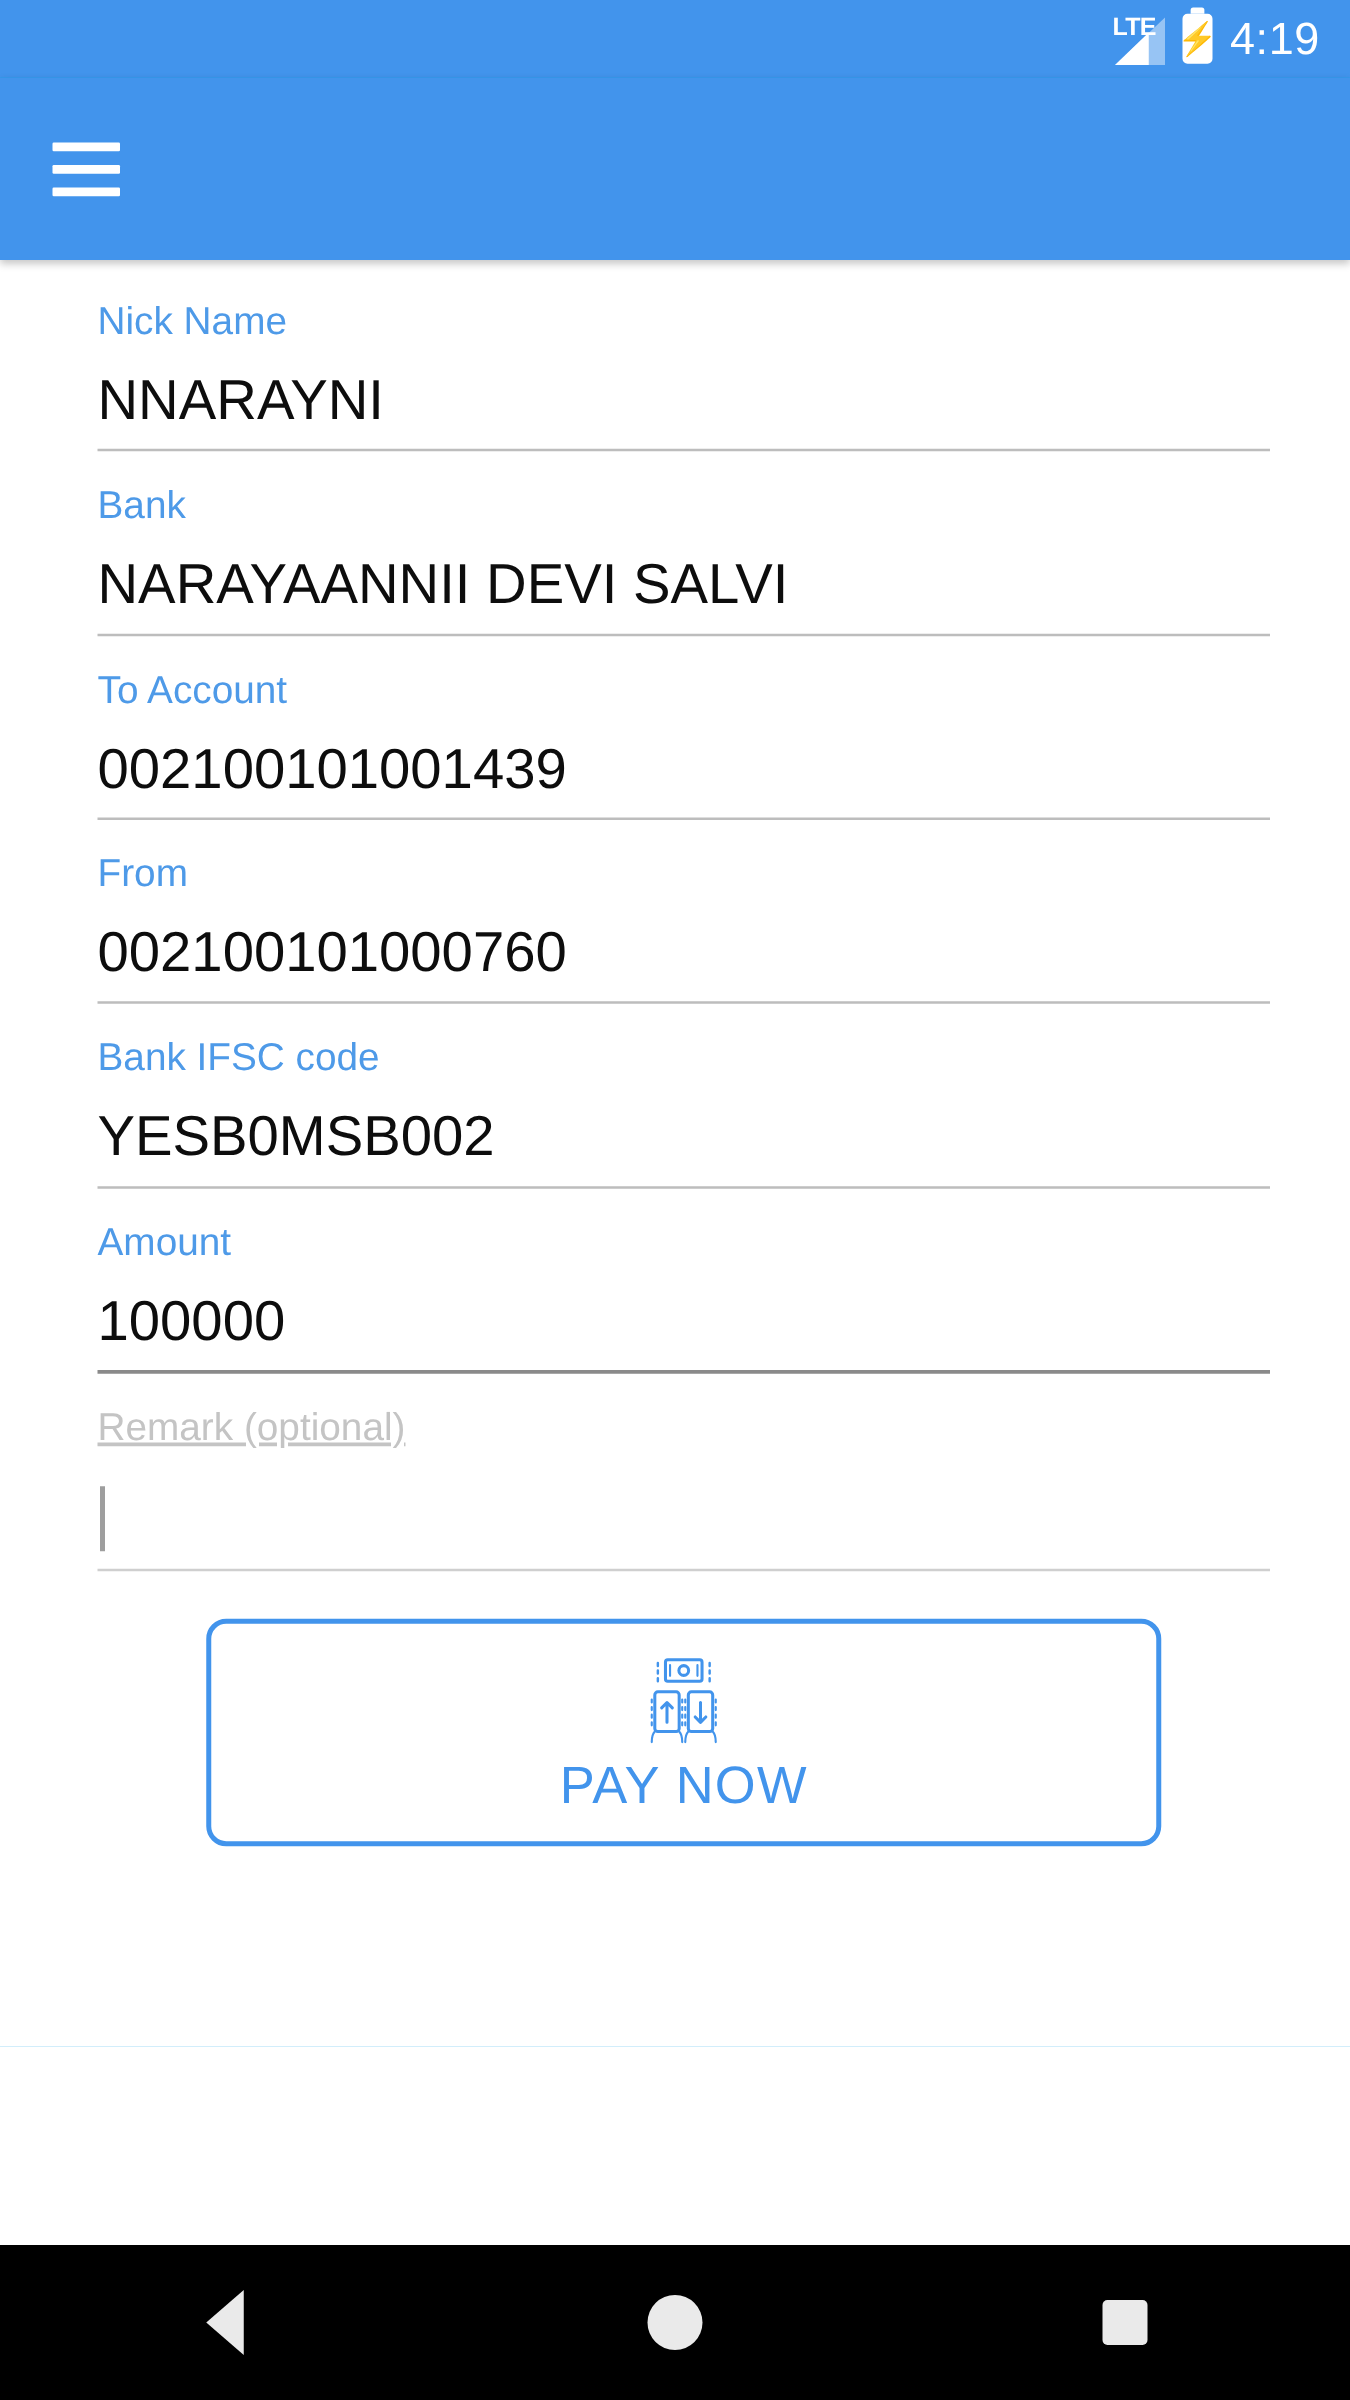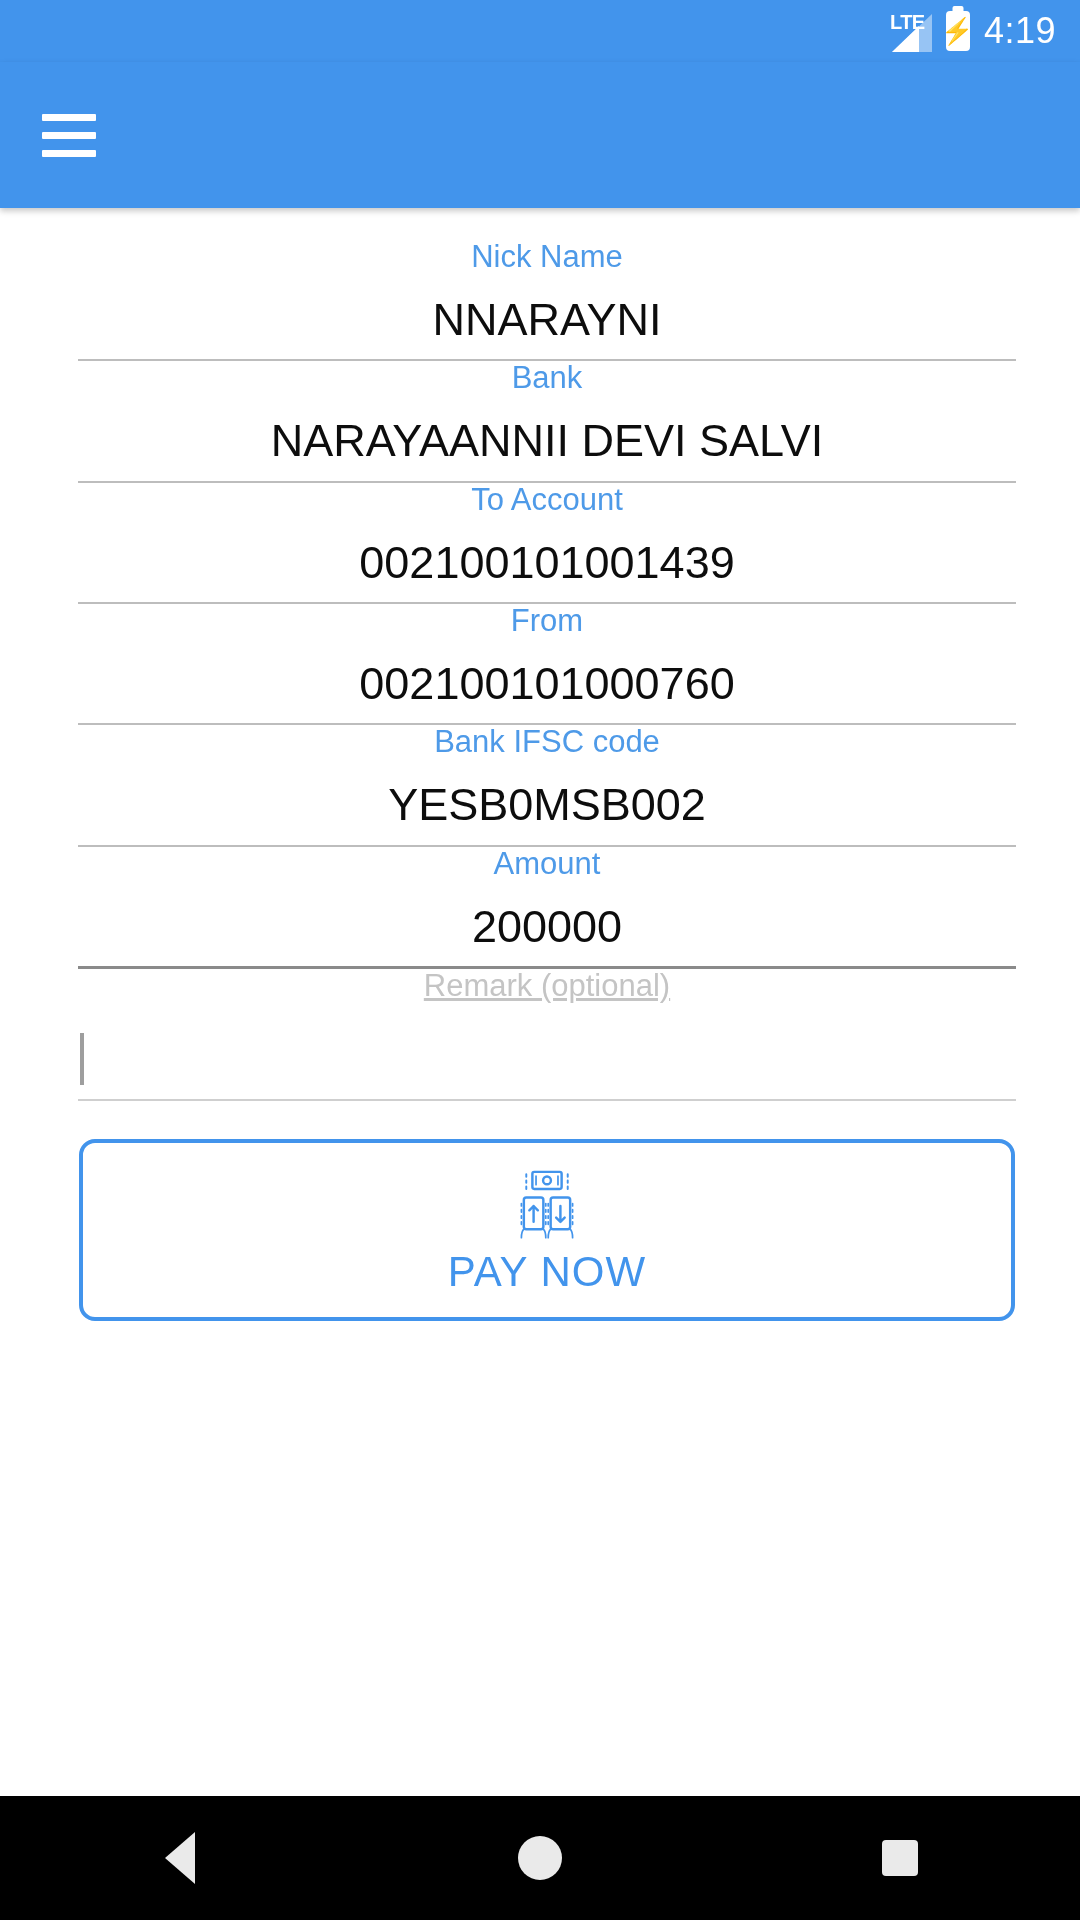--- a/index.html
+++ b/index.html
@@ -146,21 +146,21 @@
 
   
   .content {
     flex: 1 1 auto;
     background: #ffffff;
     padding: 32px 64px 0 78px;
     overflow: hidden;
   }
 
   .field {
-    text-align: center;
+    margin-bottom: 26px;
   }
   .field-label {
     font-size: 31px;
     color: #4e9ae8;
     line-height: 1.1;
     margin-bottom: 22px;
   }
   .field-label.muted {
     color: #c4c4c4;
     text-decoration: underline;
@@ -200,21 +200,21 @@
     background: #9e9e9e;
   }
 
   
   .pay-wrap {
     margin-top: 38px;
     display: flex;
     justify-content: center;
   }
   .pay-btn {
-    width: 936px;
+    width: 764px;
     height: 182px;
     border: 4px solid #4294ec;
     border-radius: 16px;
     background: #ffffff;
     display: flex;
     flex-direction: column;
     align-items: center;
     justify-content: center;
     gap: 6px;
     cursor: pointer;
@@ -323,21 +323,21 @@
     </div>
 
     <div class="field">
       <div class="field-label">Bank IFSC code</div>
       <div class="field-value">YESB0MSB002</div>
       <div class="field-underline"></div>
     </div>
 
     <div class="field">
       <div class="field-label">Amount</div>
-      <div class="field-value">200000</div>
+      <div class="field-value">100000</div>
       <div class="field-underline strong"></div>
     </div>
 
     <div class="field">
       <div class="field-label muted">Remark (optional)</div>
       <div class="remark-input">
         <span class="caret"></span>
       </div>
       <div class="field-underline light"></div>
     </div>

